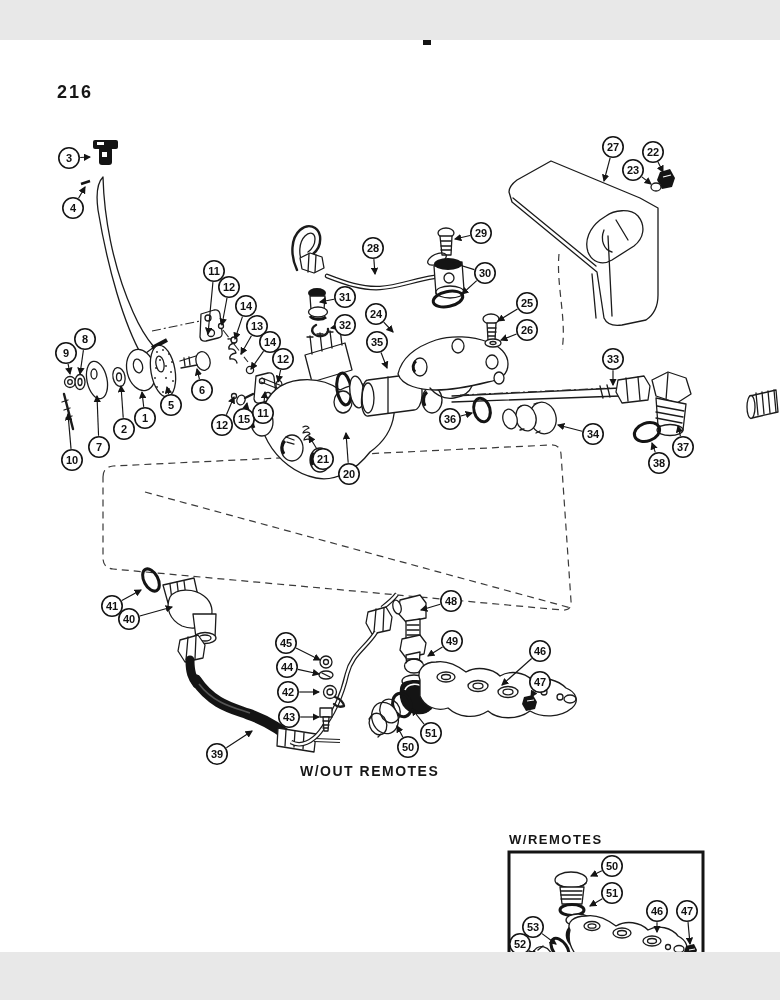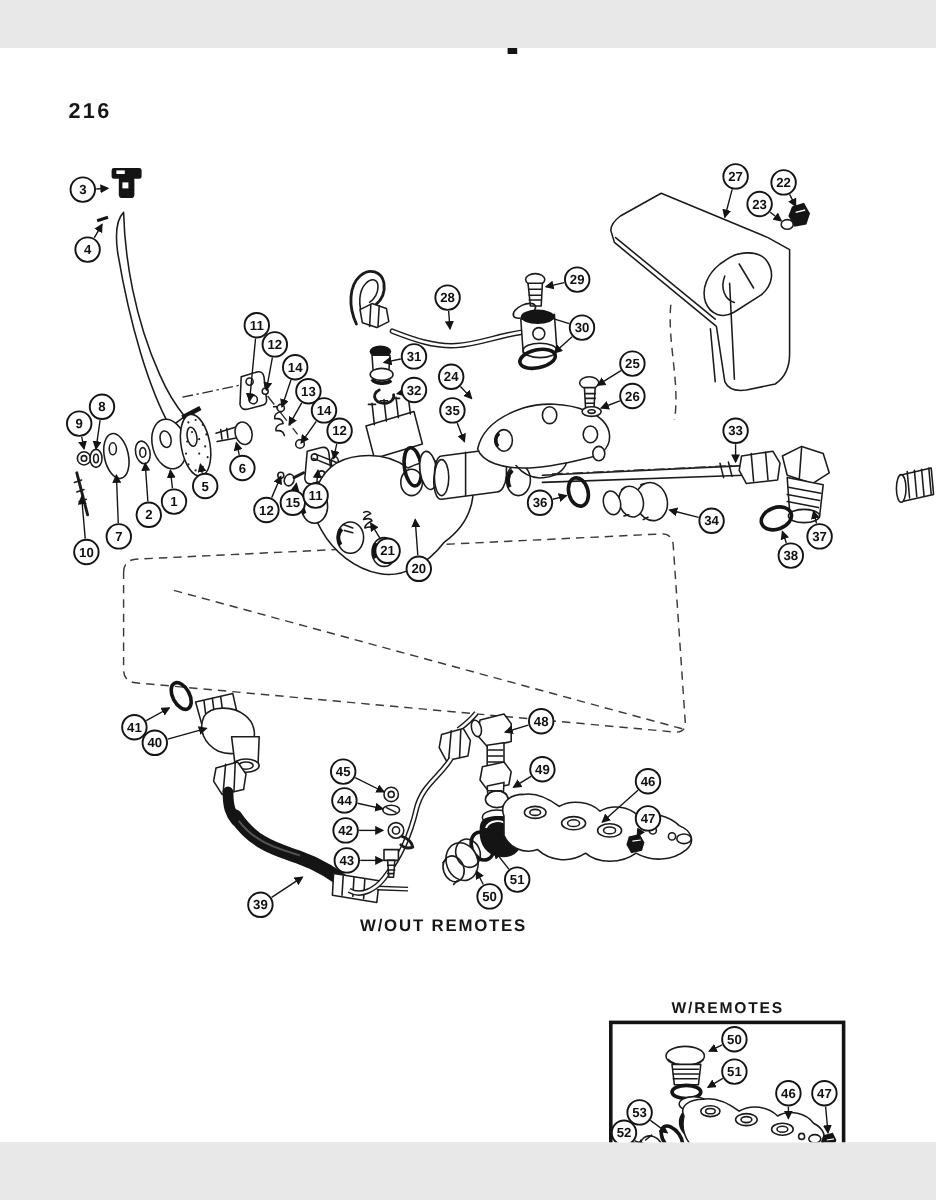--- a/index.html
+++ b/index.html
@@ -3,21 +3,21 @@
 <meta charset="utf-8">
 <title>Parts Diagram</title>
 <style>
   html,body{margin:0;padding:0;background:#e8e8e8;}
   .page{position:relative;width:780px;height:912px;background:#fff;overflow:hidden;
         font-family:"Liberation Sans", sans-serif;color:#161616;margin-top:40px;}
   .page-number{position:absolute;left:57px;top:42px;font-size:18px;font-weight:bold;
         letter-spacing:2px;}
   .caption{position:absolute;font-weight:bold;letter-spacing:1.5px;white-space:nowrap;}
   .caption-main{left:300px;top:723px;width:180px;font-size:14px;text-align:left;}
-  .caption-inset{left:509px;top:792px;width:195px;font-size:13px;text-align:center;}
+  .caption-inset{left:509px;top:792px;width:195px;font-size:13px;text-align:left;}
   svg{position:absolute;left:0;top:0;}
   .ln{stroke:#1b1b1b;fill:none;stroke-width:1.3;stroke-linecap:round;stroke-linejoin:round;}
   .ln2{stroke:#1b1b1b;fill:none;stroke-width:2.4;stroke-linecap:round;stroke-linejoin:round;}
   .wfill{fill:#fff;stroke:#1b1b1b;stroke-width:1.3;stroke-linejoin:round;}
   .kfill{fill:#141414;stroke:none;}
   .dash{stroke:#3a3a3a;fill:none;stroke-width:1.2;stroke-dasharray:7 5;}
   .dashdot{stroke:#2a2a2a;fill:none;stroke-width:1.1;stroke-dasharray:9 3 2 3;}
   .oring{fill:none;stroke:#141414;stroke-width:3;}
   .bubble{fill:#fff;stroke:#141414;stroke-width:1.6;}
   .bubble-num{font:bold 11px "Liberation Sans",sans-serif;fill:#111;text-anchor:middle;}

